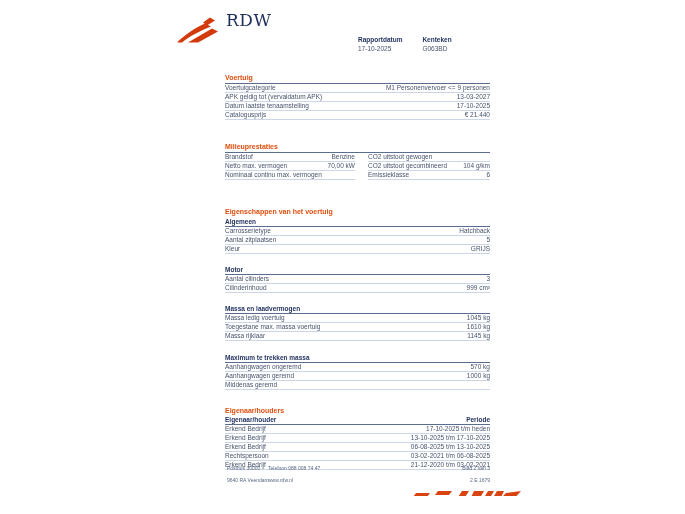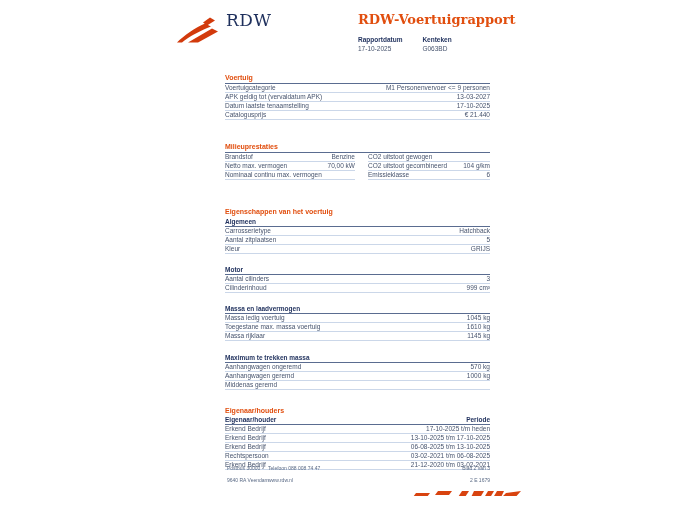--- a/index.html
+++ b/index.html
@@ -69,21 +69,20 @@
 <body>
 
 <div class="page">
 
   <svg class="logo" viewBox="0 0 44 30">
     <path d="M1 27 C8 20 19 12 29 8 L35 11 C25 15 13 21 6 27 Z" fill="#d23a0c"></path>
     <path d="M12 27 L36 13 L42 16 L22 27 Z" fill="#d23a0c"></path>
     <path d="M27 7 L34 2 L39 5 L31 10 Z" fill="#d23a0c"></path>
   </svg>
   <div class="wordmark">RDW</div>
-  <div class="doc-title">RDW-Voertuigrapport</div>
 
   <div class="meta">
     <div class="meta-item">
       <span class="m-label">Rapportdatum</span>
       <span class="m-value">17-10-2025</span>
     </div>
     <div class="meta-item">
       <span class="m-label">Kenteken</span>
       <span class="m-value">G063BD</span>
     </div>

